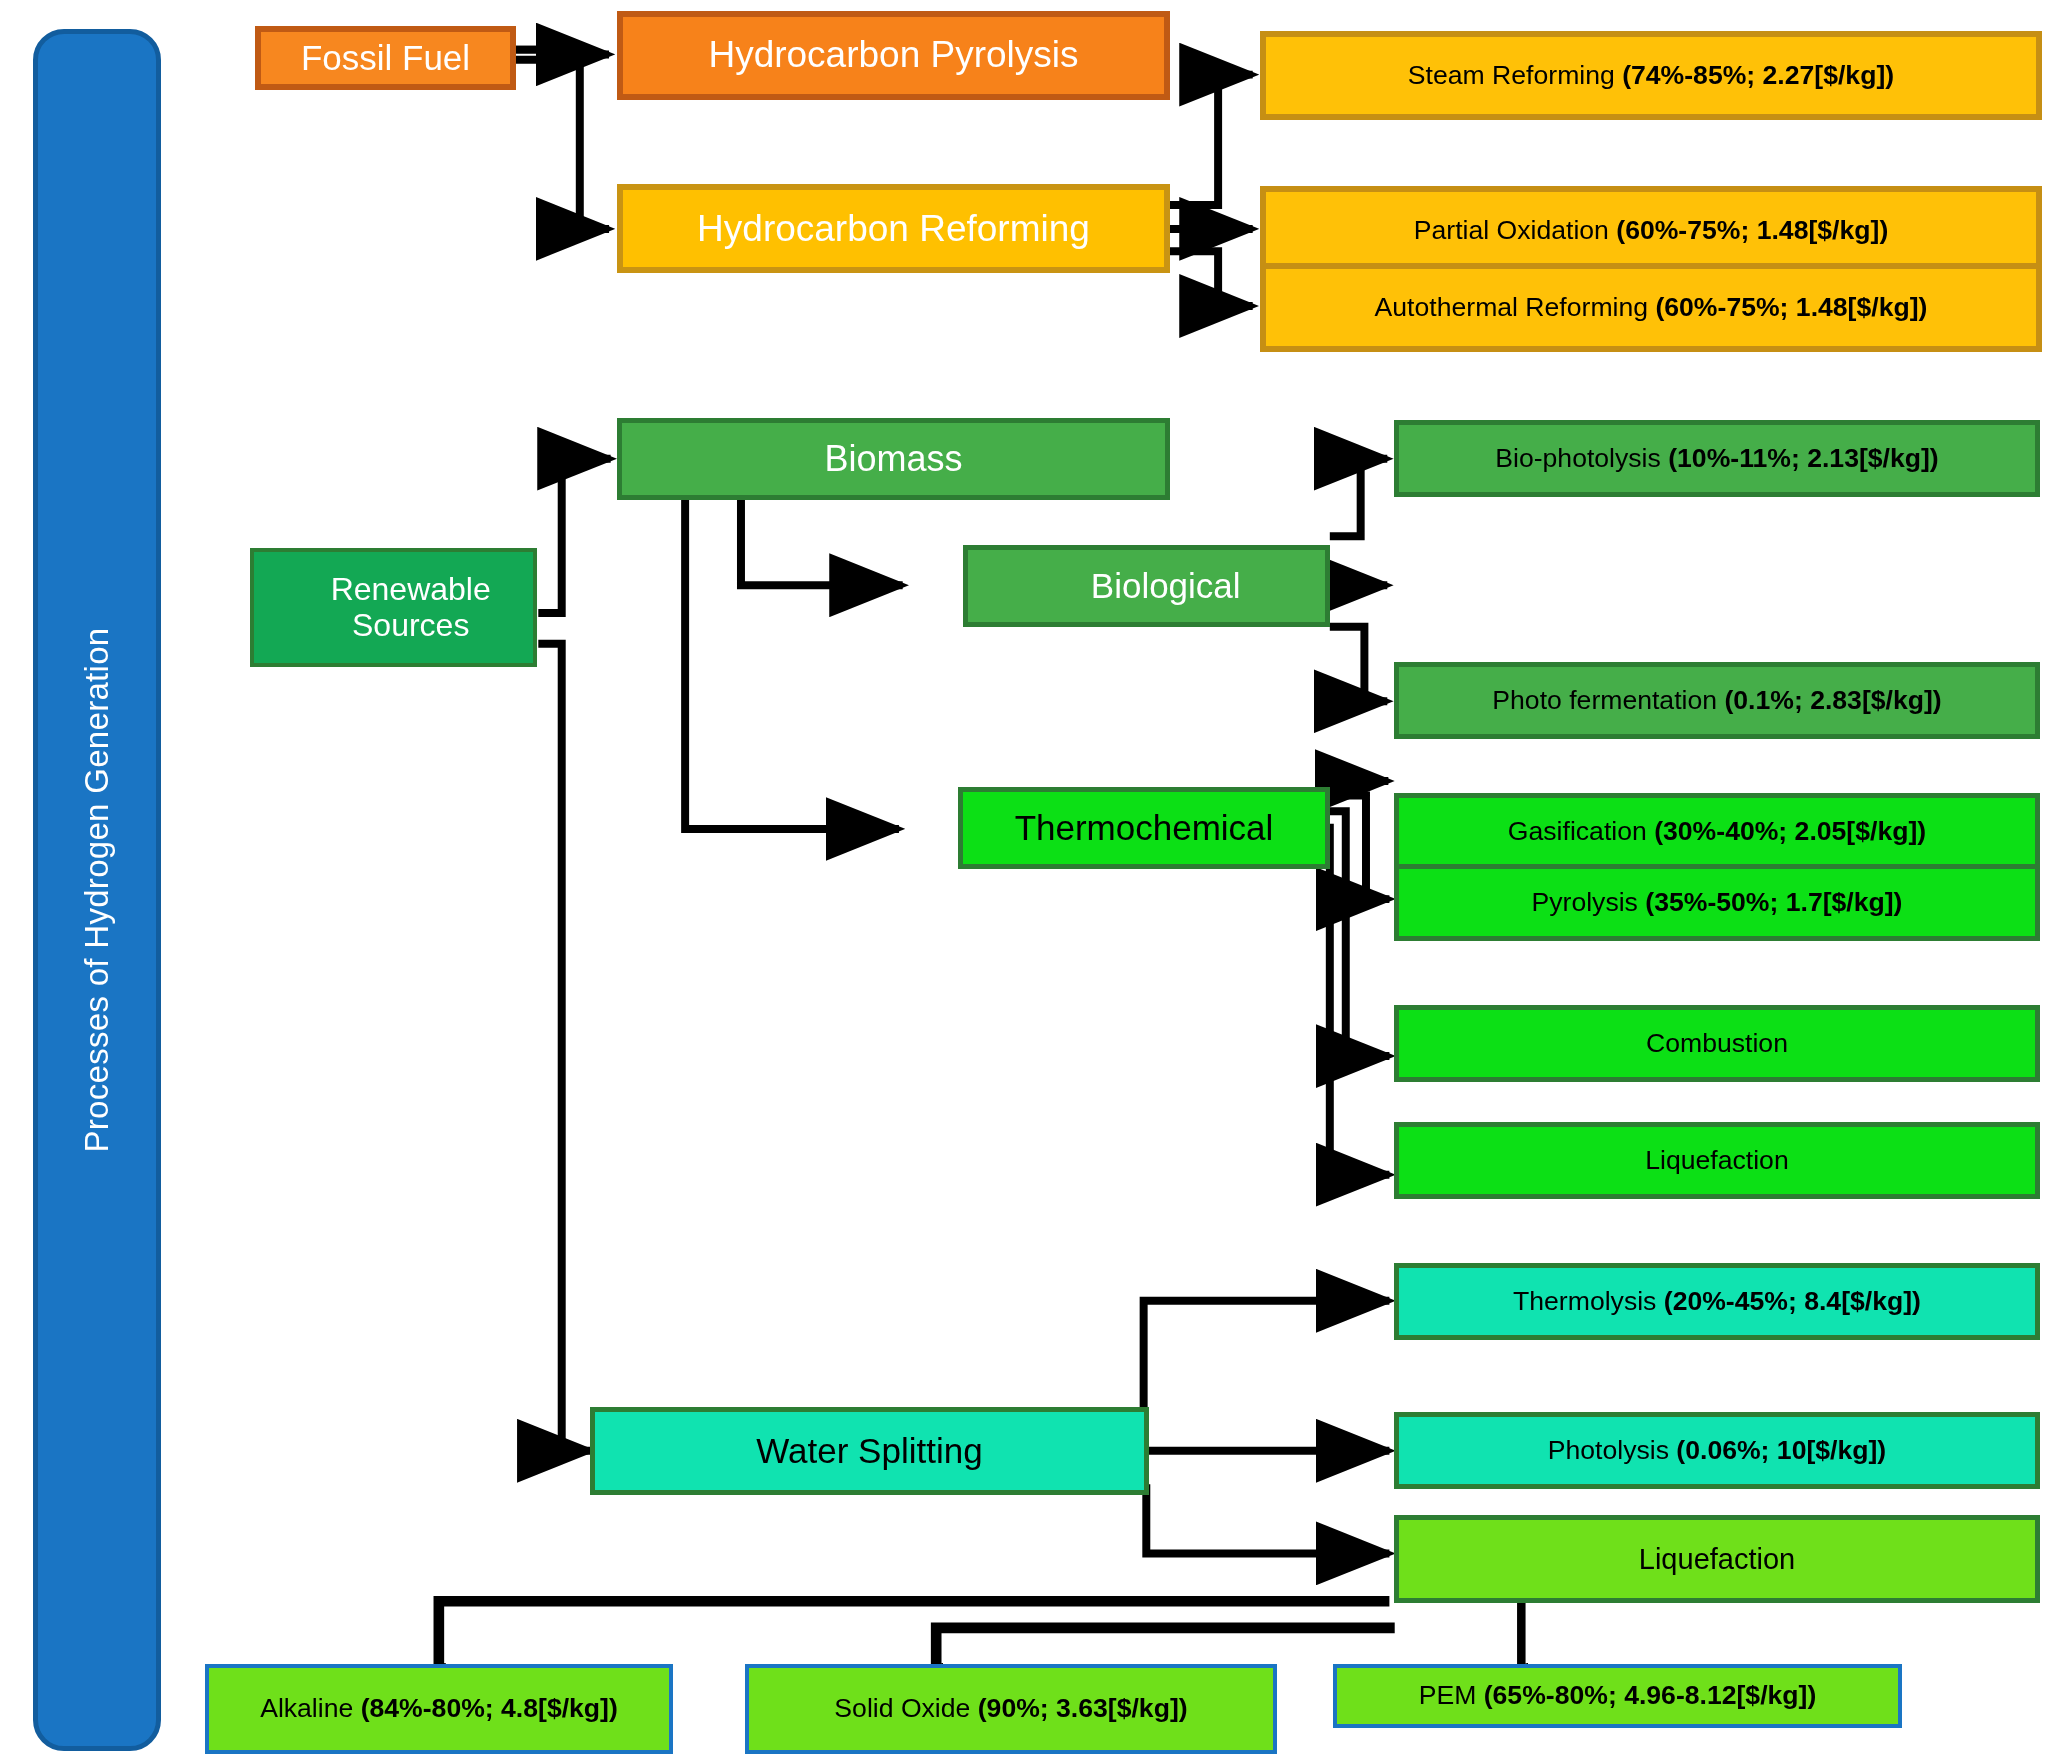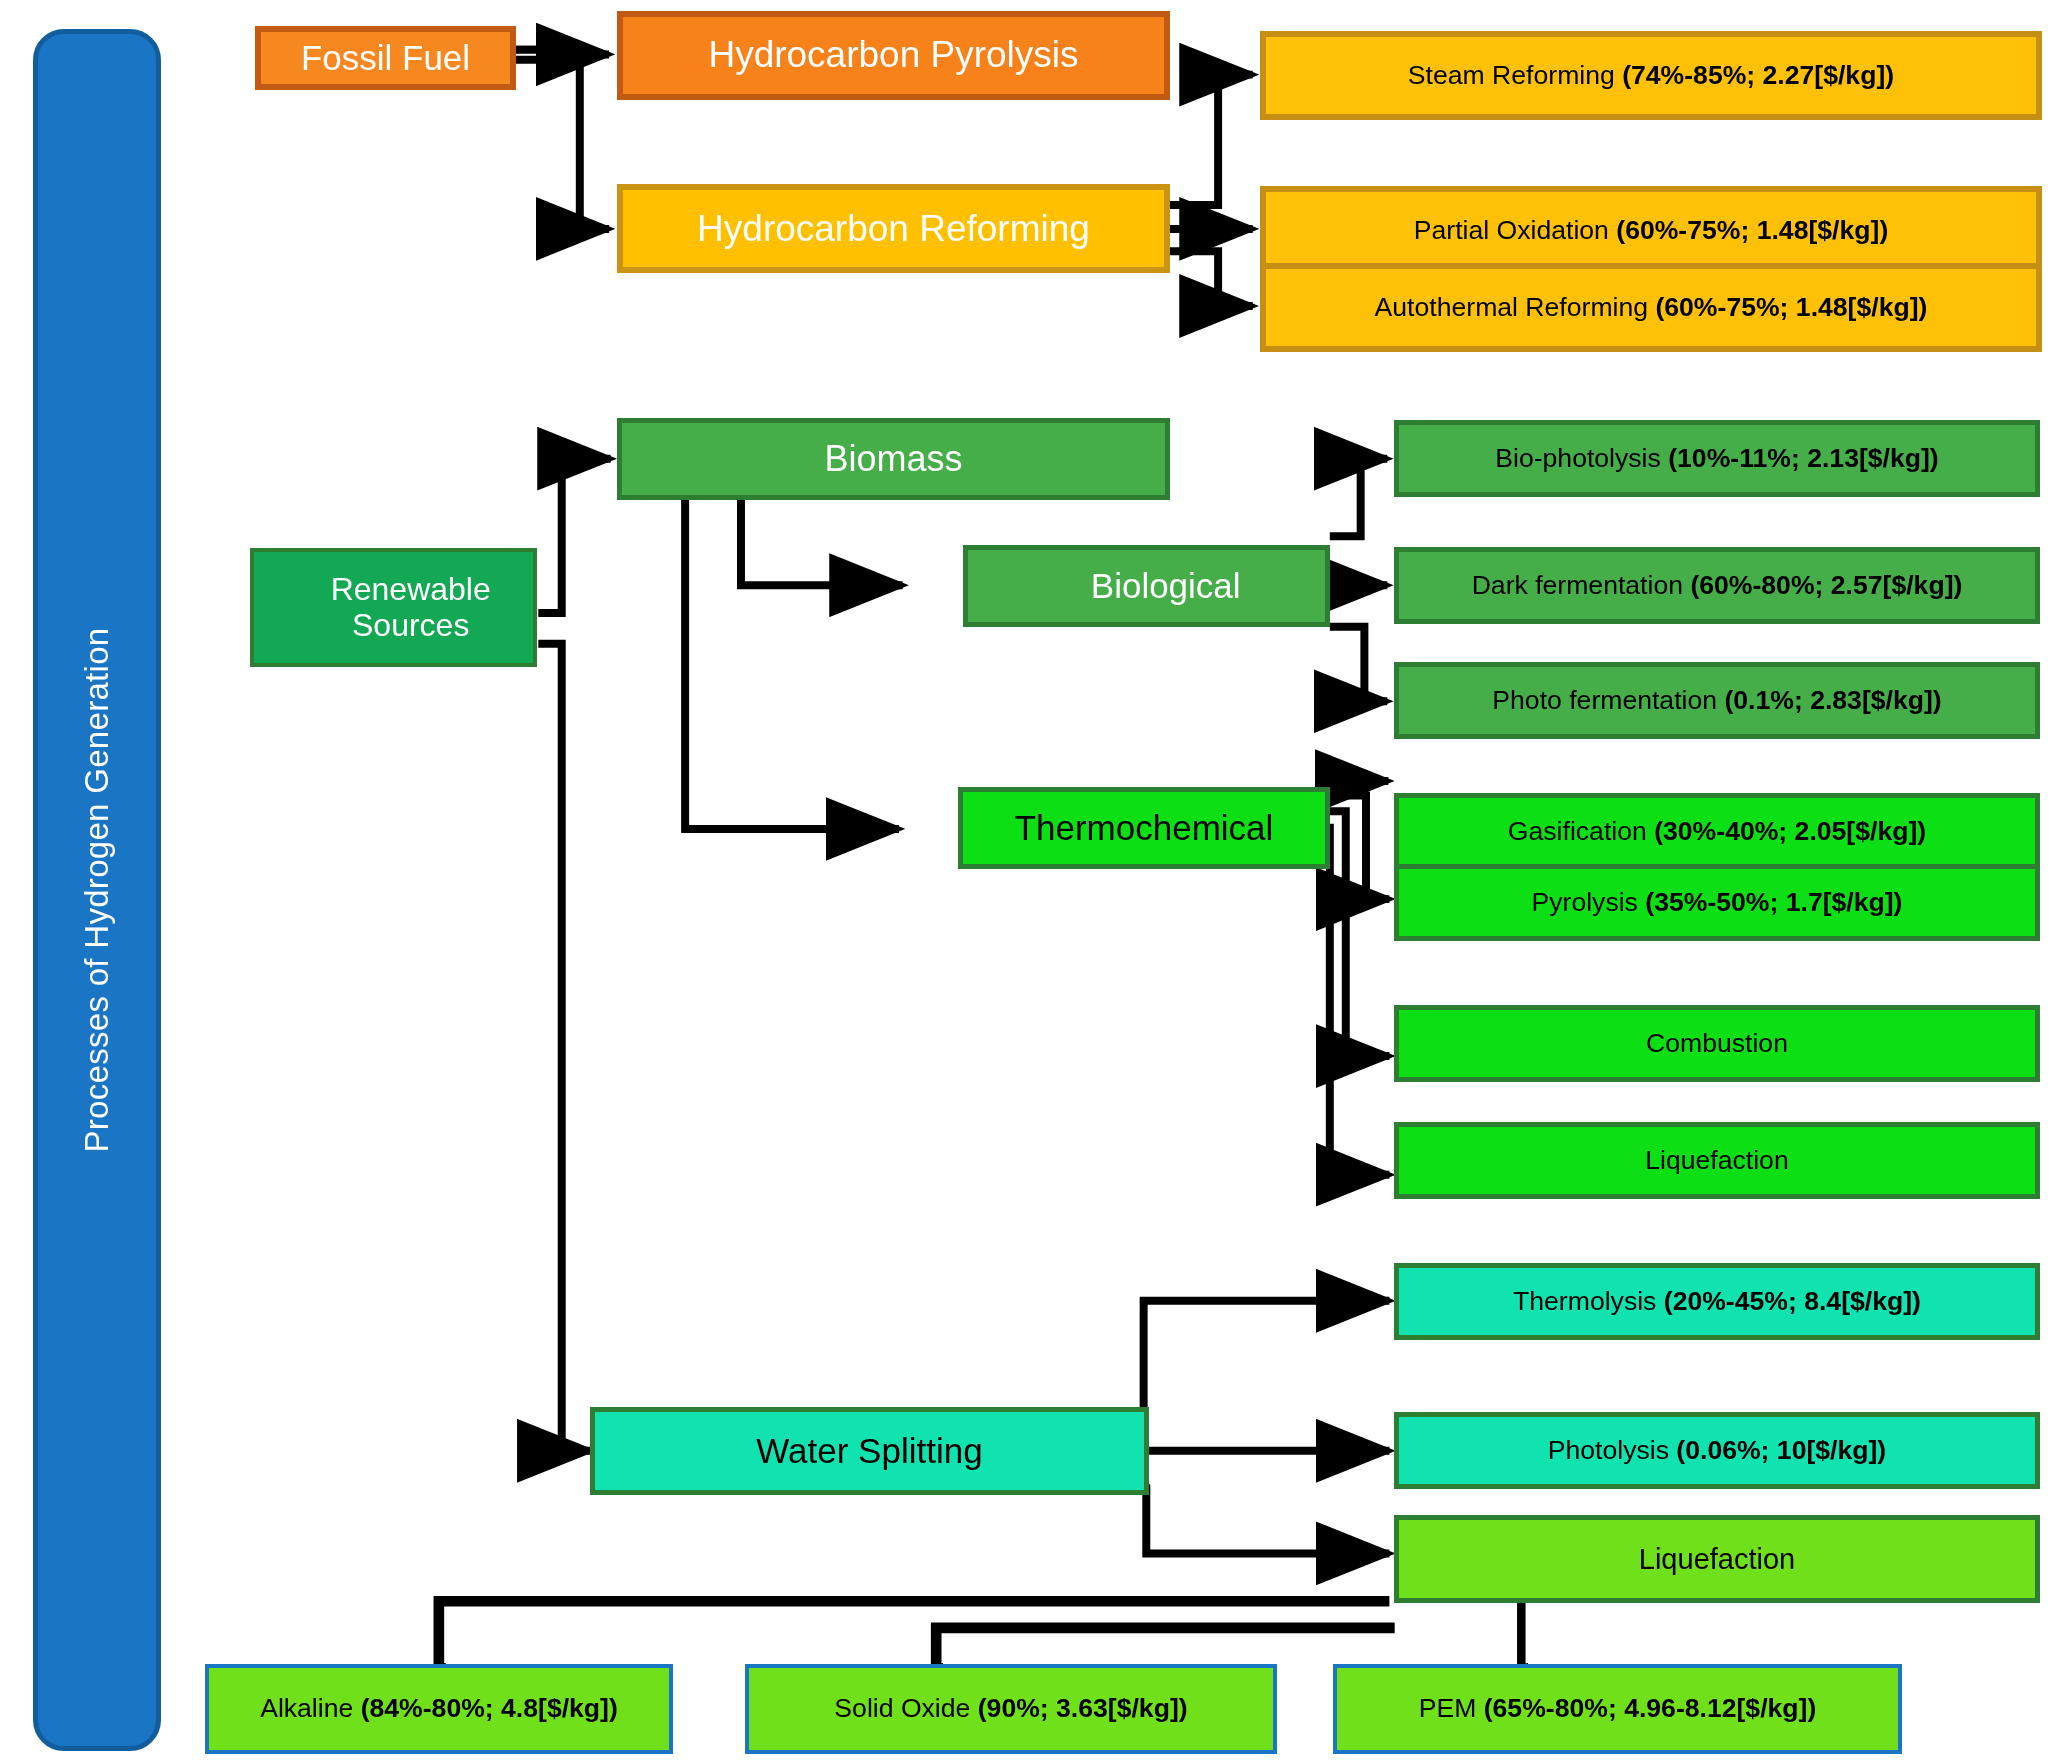--- a/index.html
+++ b/index.html
@@ -259,25 +259,20 @@
   <div class="node n-biological" style="left:963px; top:545px; width:367px; height:82px;padding-left:48px;">
     <span class="lbl">Biological</span>
   </div>
 
   <div class="node n-greenleaf" style="left:1394px; top:420px; width:646px; height:77px;">
     <span class="lbl">
       <span>Bio-photolysis </span><b>(10%-11%; 2.13[$/kg])</b>
     </span>
   </div>
 
-  <div class="node n-greenleaf" style="left:1394px; top:547px; width:646px; height:77px;">
-    <span class="lbl">
-      <span>Dark fermentation </span><b>(60%-80%; 2.57[$/kg])</b>
-    </span>
-  </div>
 
   <div class="node n-greenleaf" style="left:1394px; top:662px; width:646px; height:77px;">
     <span class="lbl">
       <span>Photo fermentation </span><b>(0.1%; 2.83[$/kg])</b>
     </span>
   </div>
 
   <div class="node n-thermochem" style="left:958px; top:787px; width:372px; height:82px;">
     <span class="lbl">Thermochemical</span>
   </div>
@@ -327,20 +322,20 @@
       <span>Alkaline </span><b>(84%-80%; 4.8[$/kg])</b>
     </span>
   </div>
 
   <div class="node n-blueleaf" style="left:745px; top:1664px; width:532px; height:90px;">
     <span class="lbl">
       <span>Solid Oxide </span><b>(90%; 3.63[$/kg])</b>
     </span>
   </div>
 
-  <div class="node n-blueleaf" style="left:1333px; top:1664px; width:569px; height:90px;">
+  <div class="node n-blueleaf" style="left:1333px; top:1664px; width:569px; height:64px;">
     <span class="lbl">
       <span>PEM </span><b>(65%-80%; 4.96-8.12[$/kg])</b>
     </span>
   </div>
 
 </div>
 
 
 </body></html>

